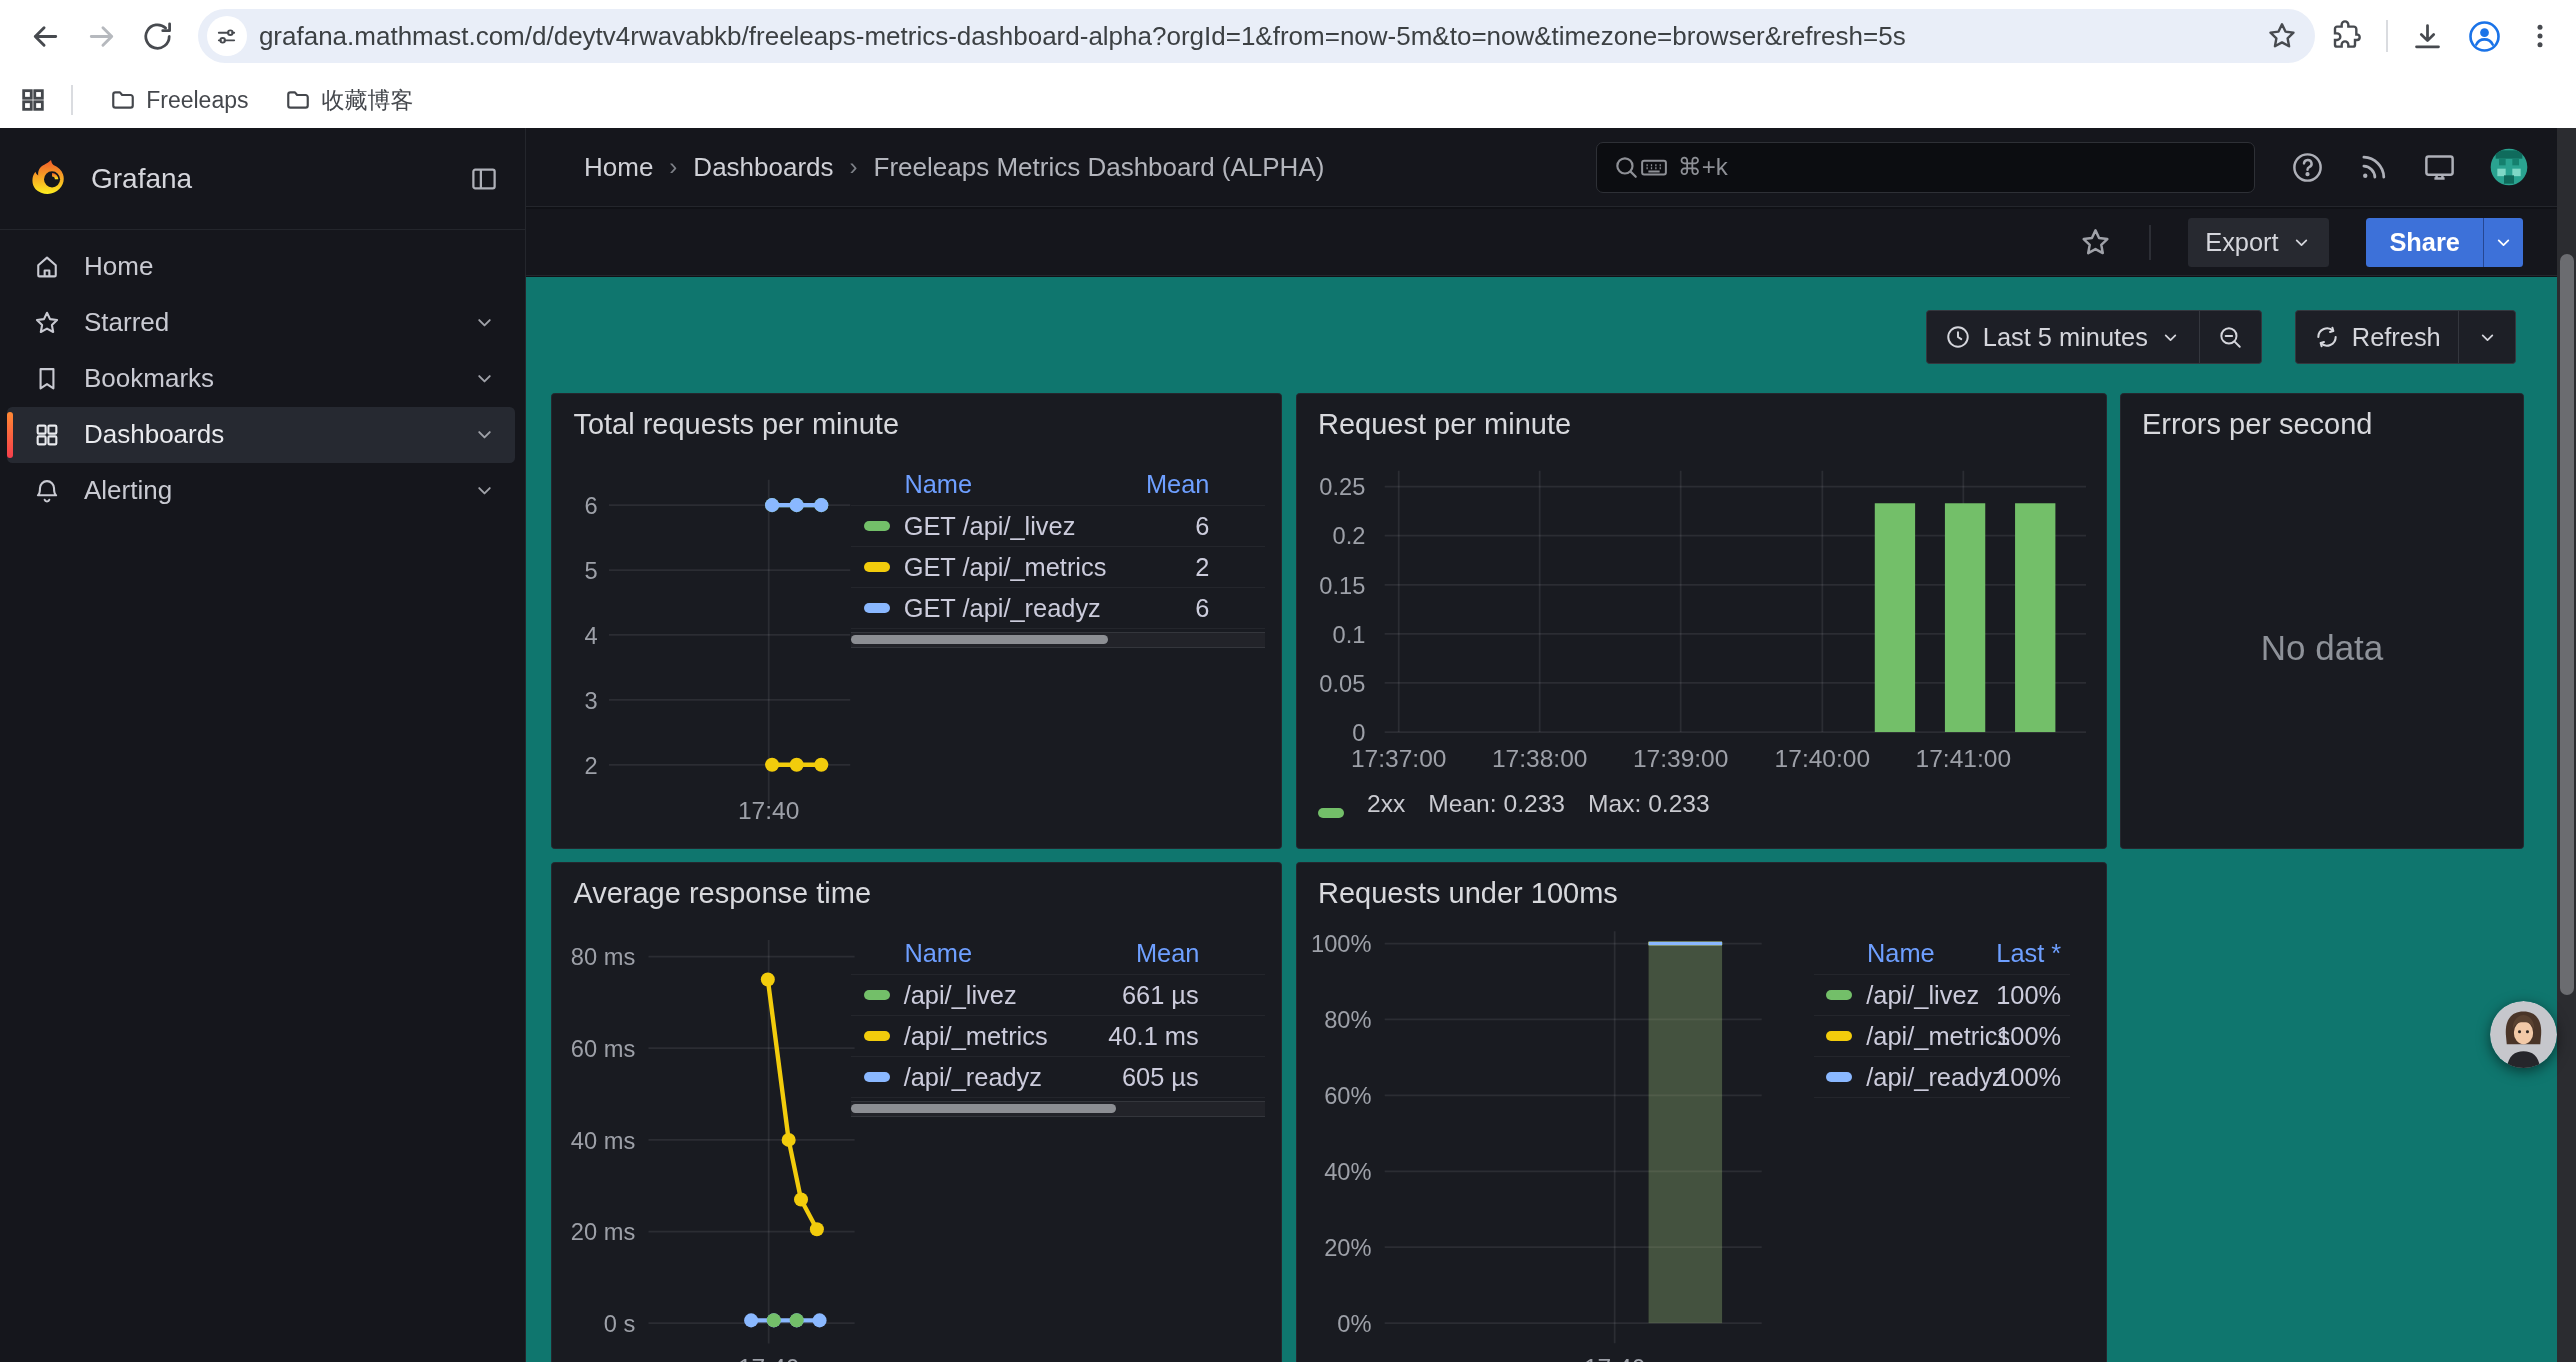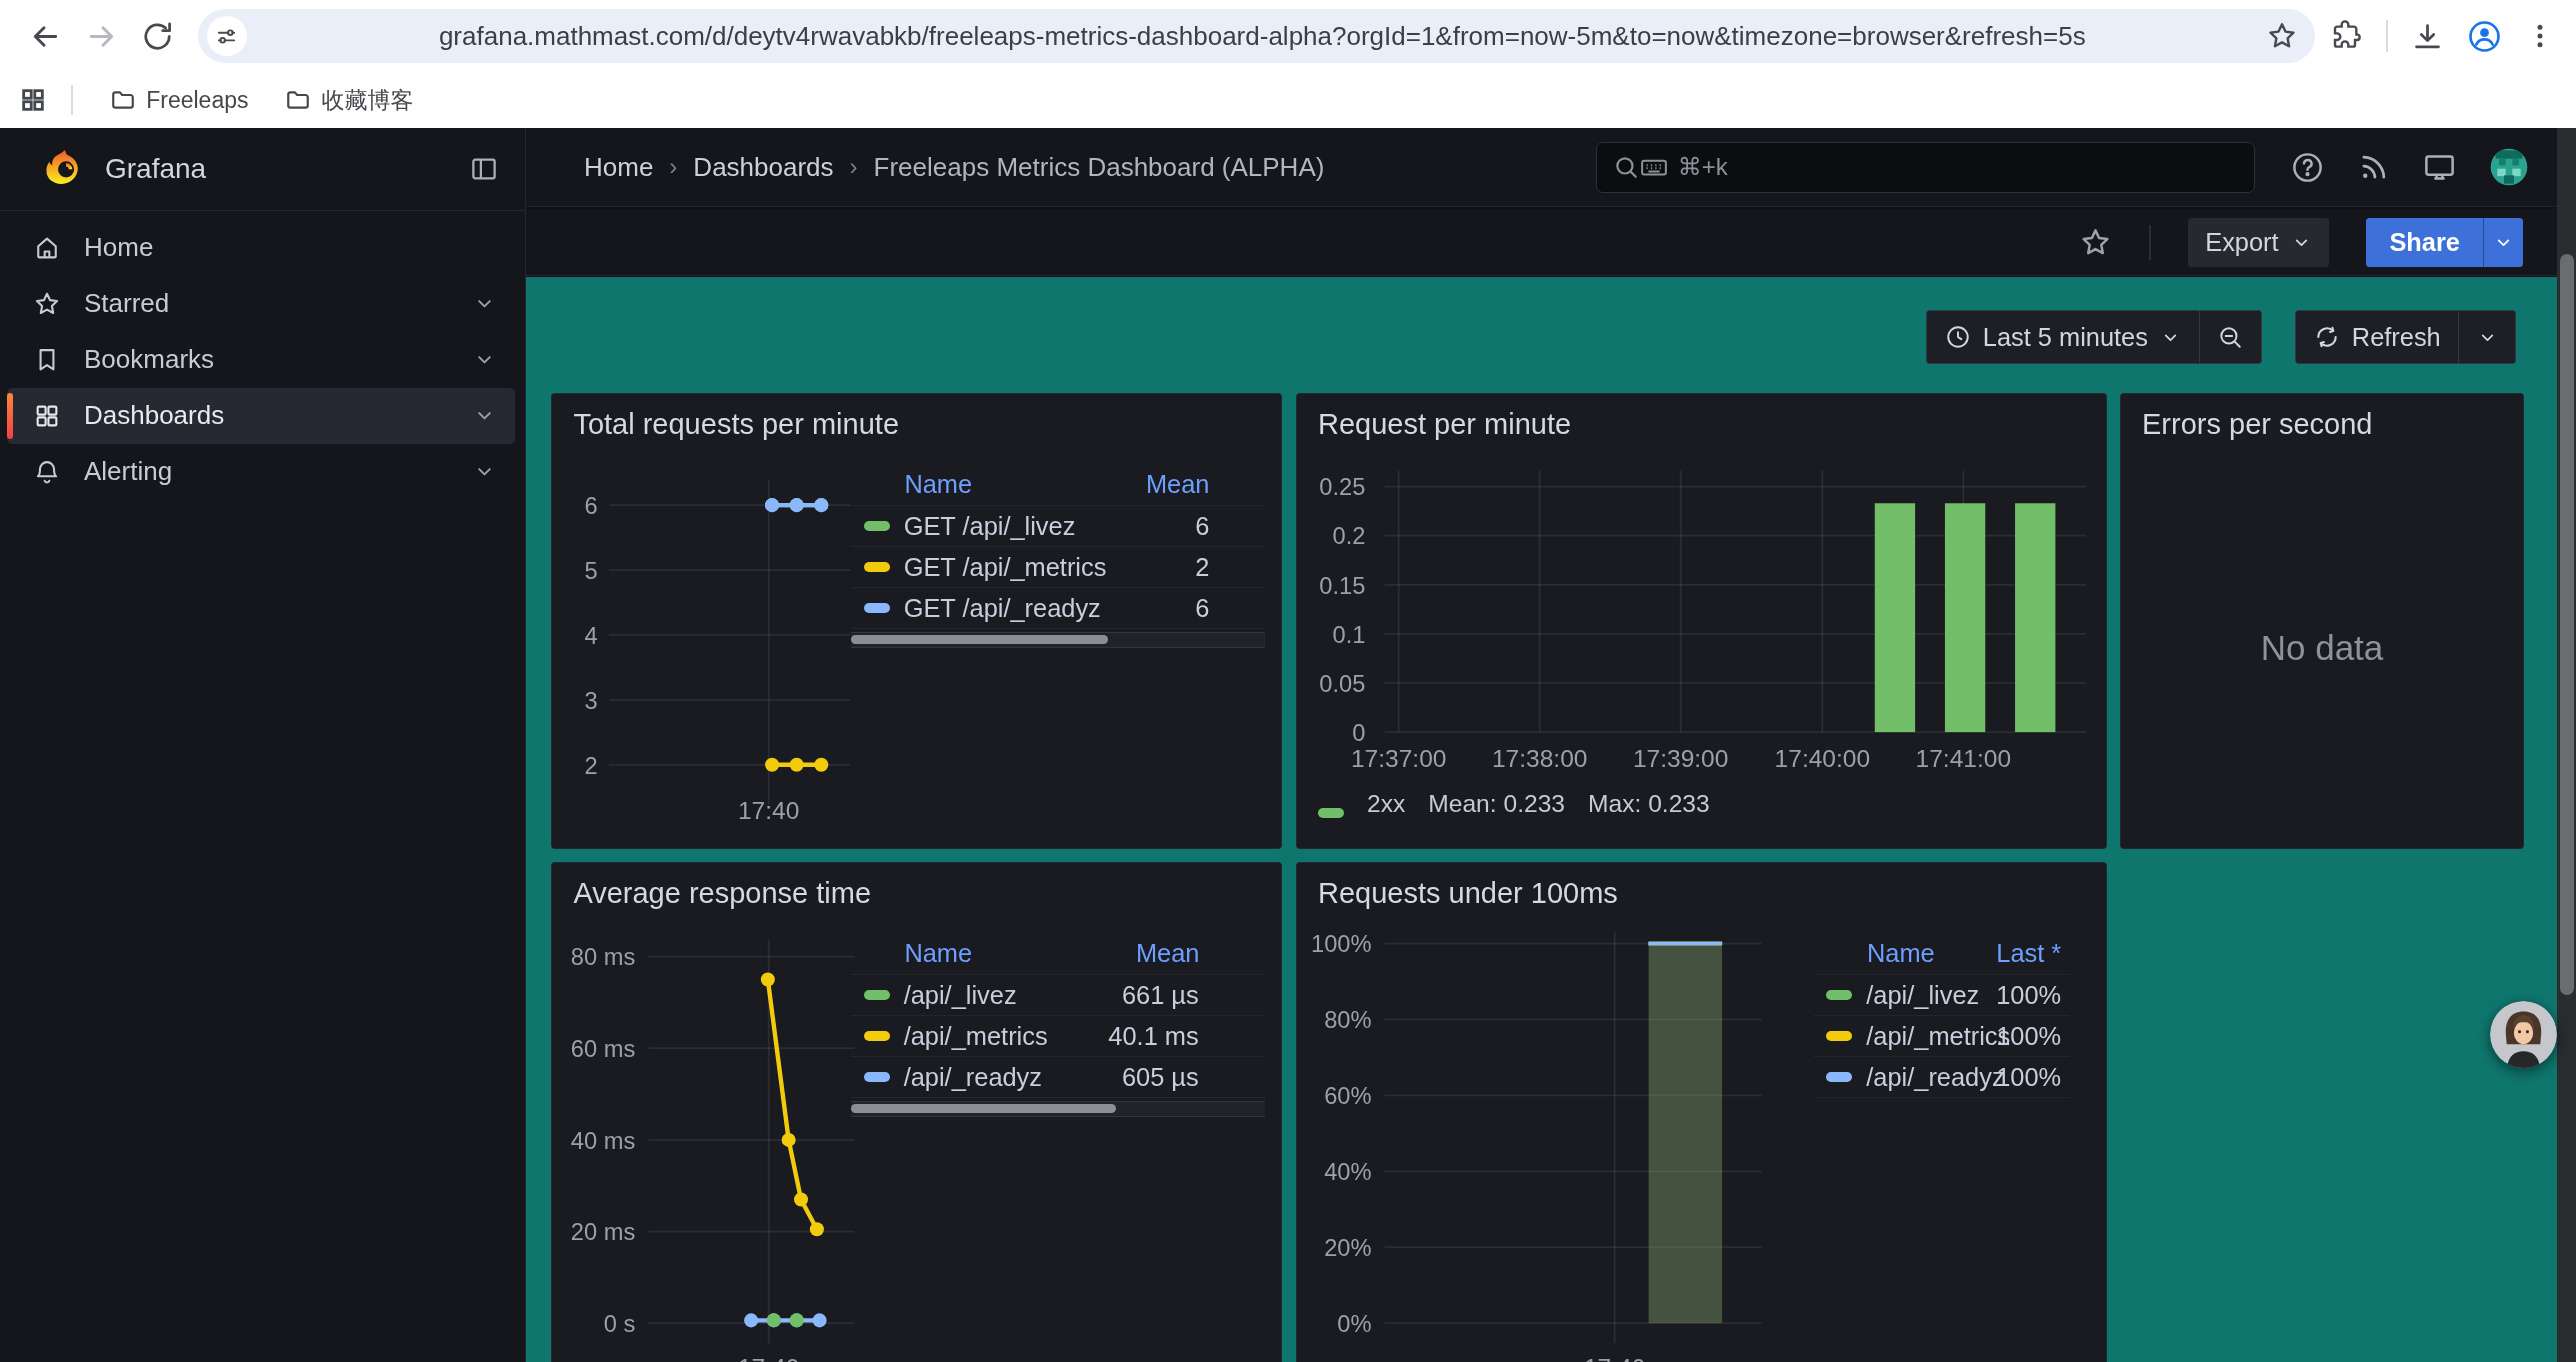--- a/index.html
+++ b/index.html
@@ -8,31 +8,31 @@
   svg { display:block; }
   .ico { flex:none; }
 
   
   .toolbar { height:72px; background:#ffffff; display:flex; align-items:center; padding:0 21px 0 17.5px; }
   .tb-btn { width:56px; height:56px; border-radius:50%; display:flex; align-items:center; justify-content:center; color:#474a4f; }
   .tb-btn.disabled { color:#b6b9be; }
   .omnibox { flex:1; height:54px; margin:0 16px 0 12.3px; background:#e9eef8; border-radius:28px;
     display:flex; align-items:center; padding:0 17.5px 0 8.8px; }
   .omni-tune { width:40px; height:40px; border-radius:50%; background:#fff; display:flex; align-items:center; justify-content:center; color:#474a4f; margin-right:12.3px; }
-  .url { font-size:26px; color:#3c4043; white-space:nowrap; overflow:hidden; flex:1;text-align:center; }
+  .url { font-size:26px; color:#3c4043; white-space:nowrap; overflow:hidden; flex:1; }
   .tb-right { display:flex; align-items:center; gap:23px; color:#474a4f; }
   .tb-divider { width:1.8px; height:32px; background:#dadce0; }
   .bookmarks { height:56px; background:#ffffff; display:flex; align-items:center; padding-left:19px; gap:12px; }
   .bm-divider { width:1.8px; height:30px; background:#dadce0; margin:0 12.3px; }
   .bm-item { display:flex; align-items:center; gap:10.5px; color:#44474c; font-size:23px; padding:7px 12.3px; border-radius:7px; }
 
   
   .app { position:relative; width:2576px; height:1235px; background:#101116; overflow:hidden; }
   .sidebar { position:absolute; left:0; top:0; width:526px; height:100%; background:#15161c; border-right:1.8px solid #24262c; }
-  .logo-row { height:83px; border-bottom:1.8px solid #24262c; display:flex; align-items:center; padding:0 26px 0 44px; }
+  .logo-row { height:102px; border-bottom:1.8px solid #24262c; display:flex; align-items:center; padding:0 26px 0 30px; }
   .brand { font-size:28px; color:#d5d6dc; margin-left:19px; flex:1; }
   .nav { padding:8.8px 10.5px 0 7px; }
   .nav-item { height:56px; display:flex; align-items:center; border-radius:5.3px; position:relative;
     color:#c9cad2; padding-left:26px; }
   .nav-item .lbl { font-size:26px; margin-left:23px; flex:1; }
   .nav-item .chev { color:#9fa1a8; margin-right:19px; }
   .nav-item.active { background:#262931; color:#e9eaee; }
   .nav-item.active::before { content:""; position:absolute; left:0; top:5.3px; bottom:5.3px; width:6.1px; border-radius:3.5px;
     background:linear-gradient(180deg,#ff8833,#f53e4c); }
 

